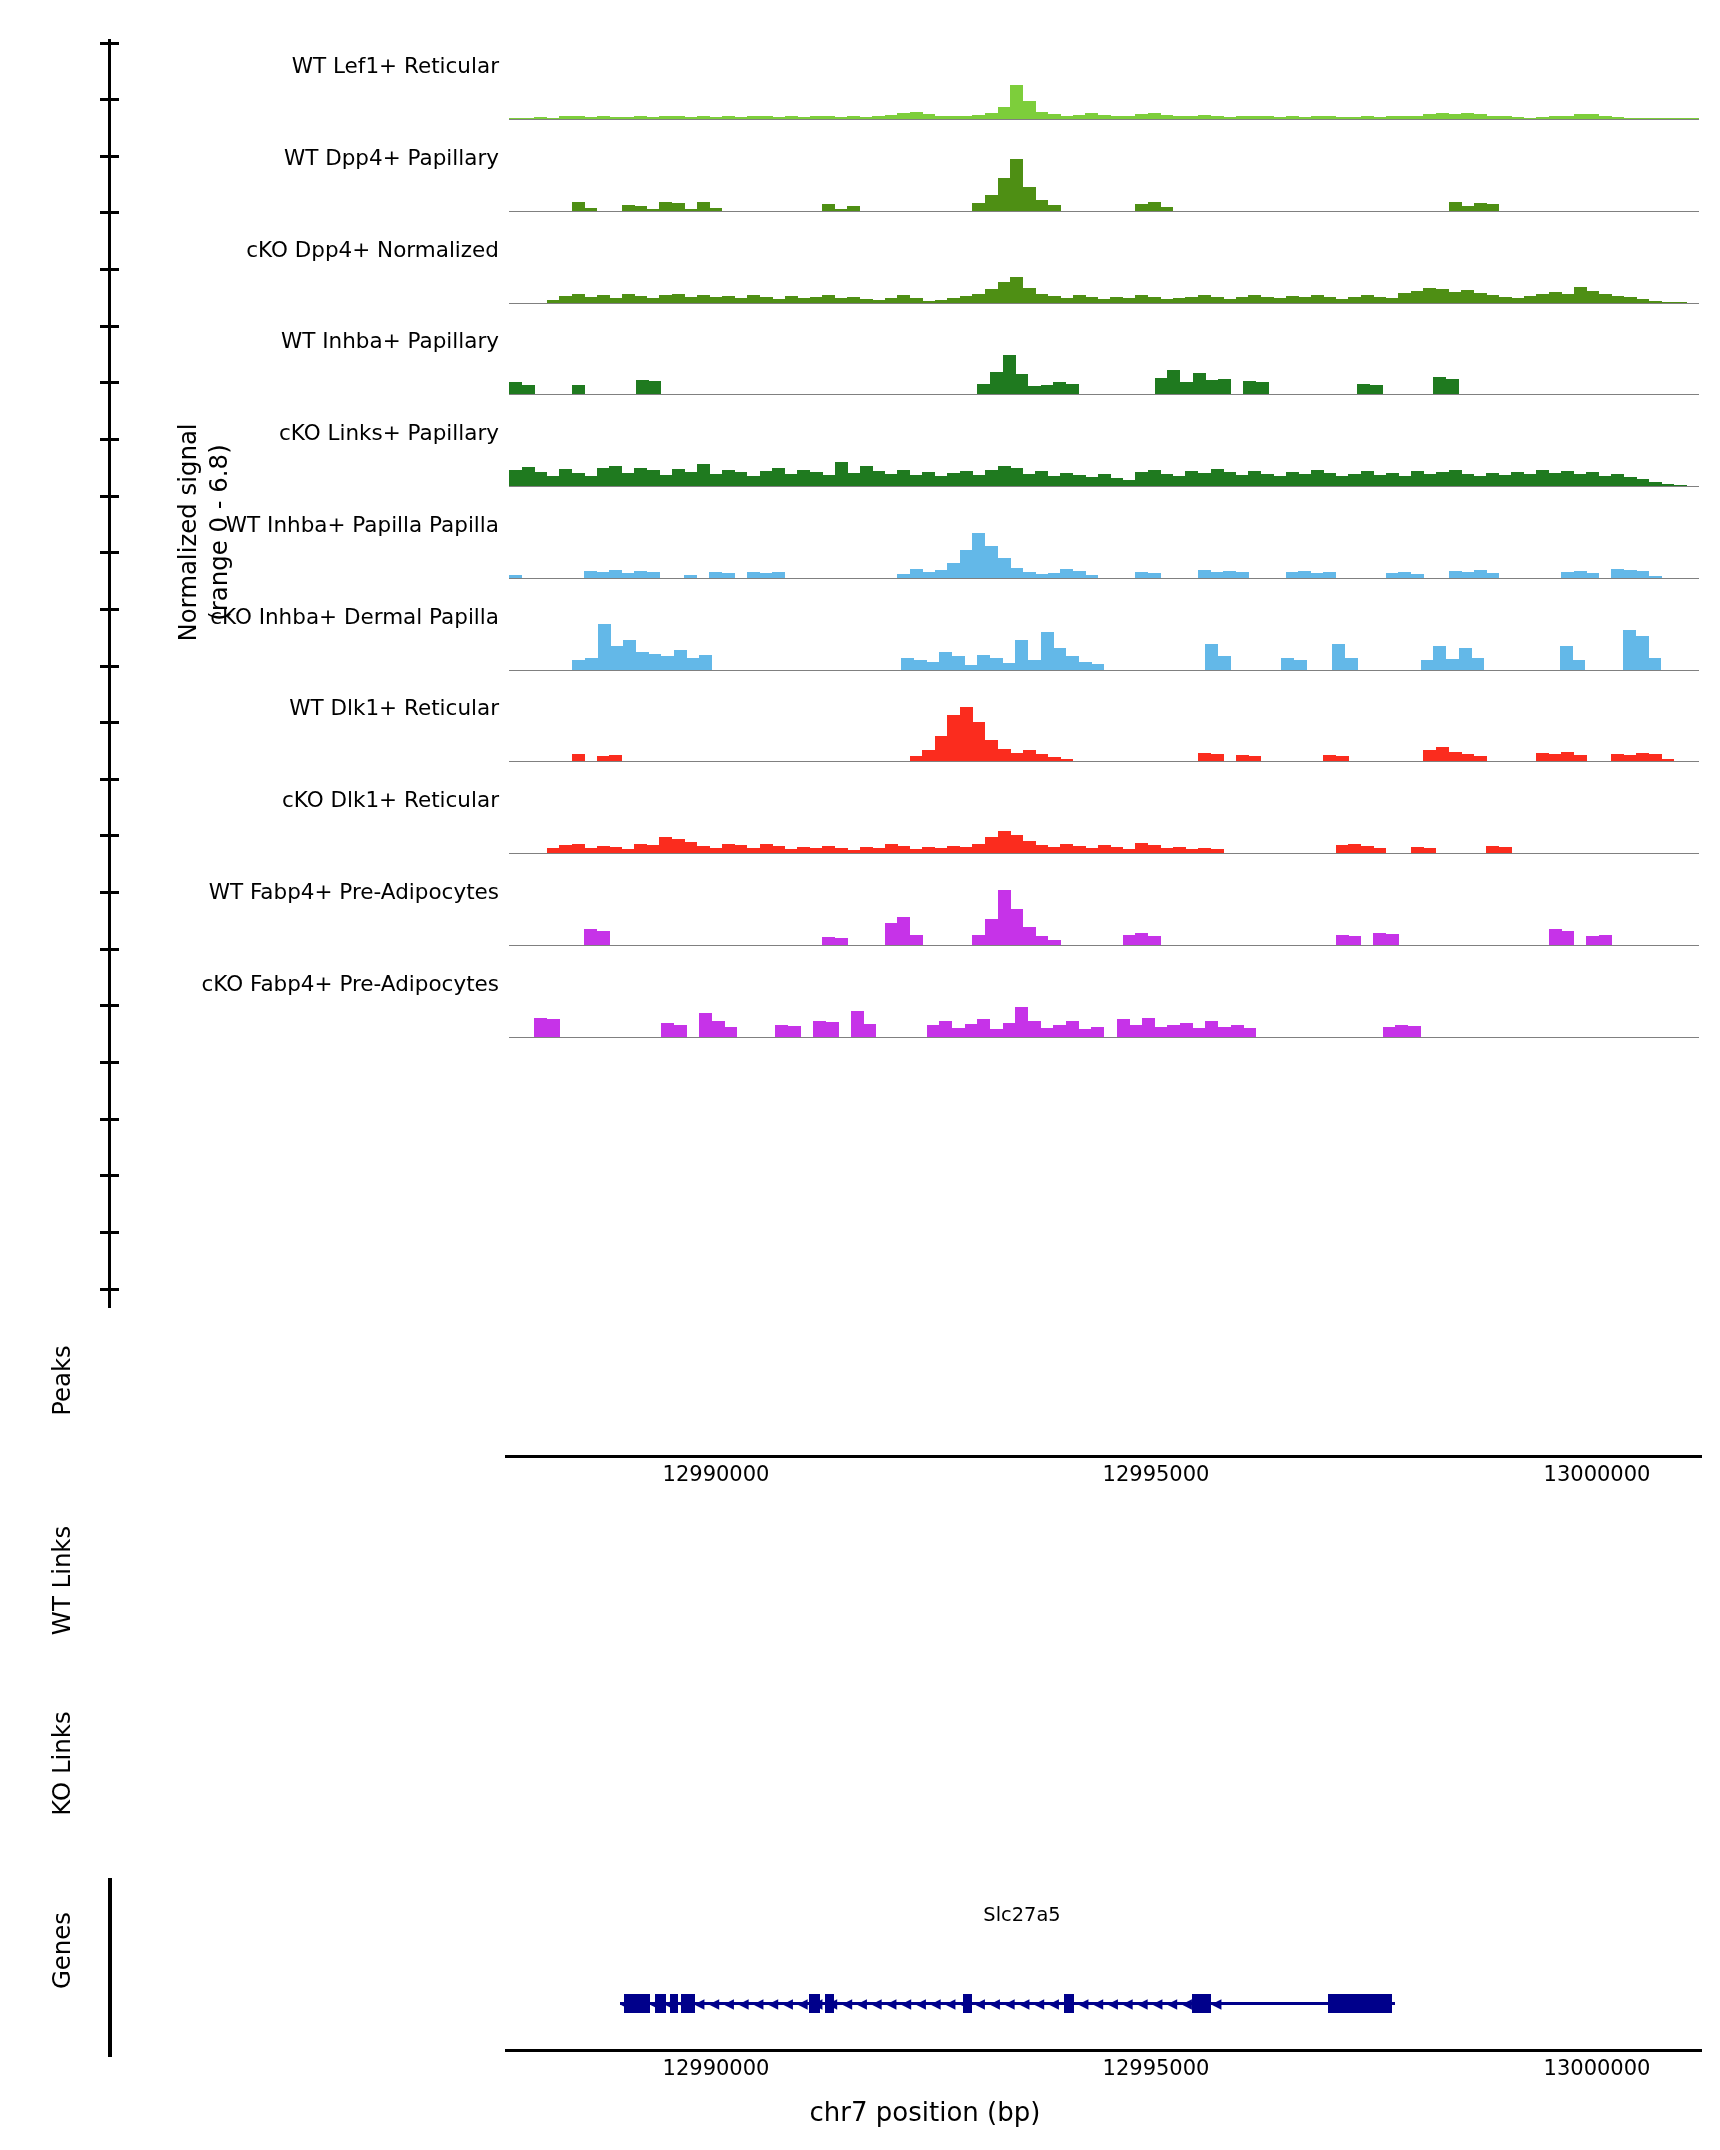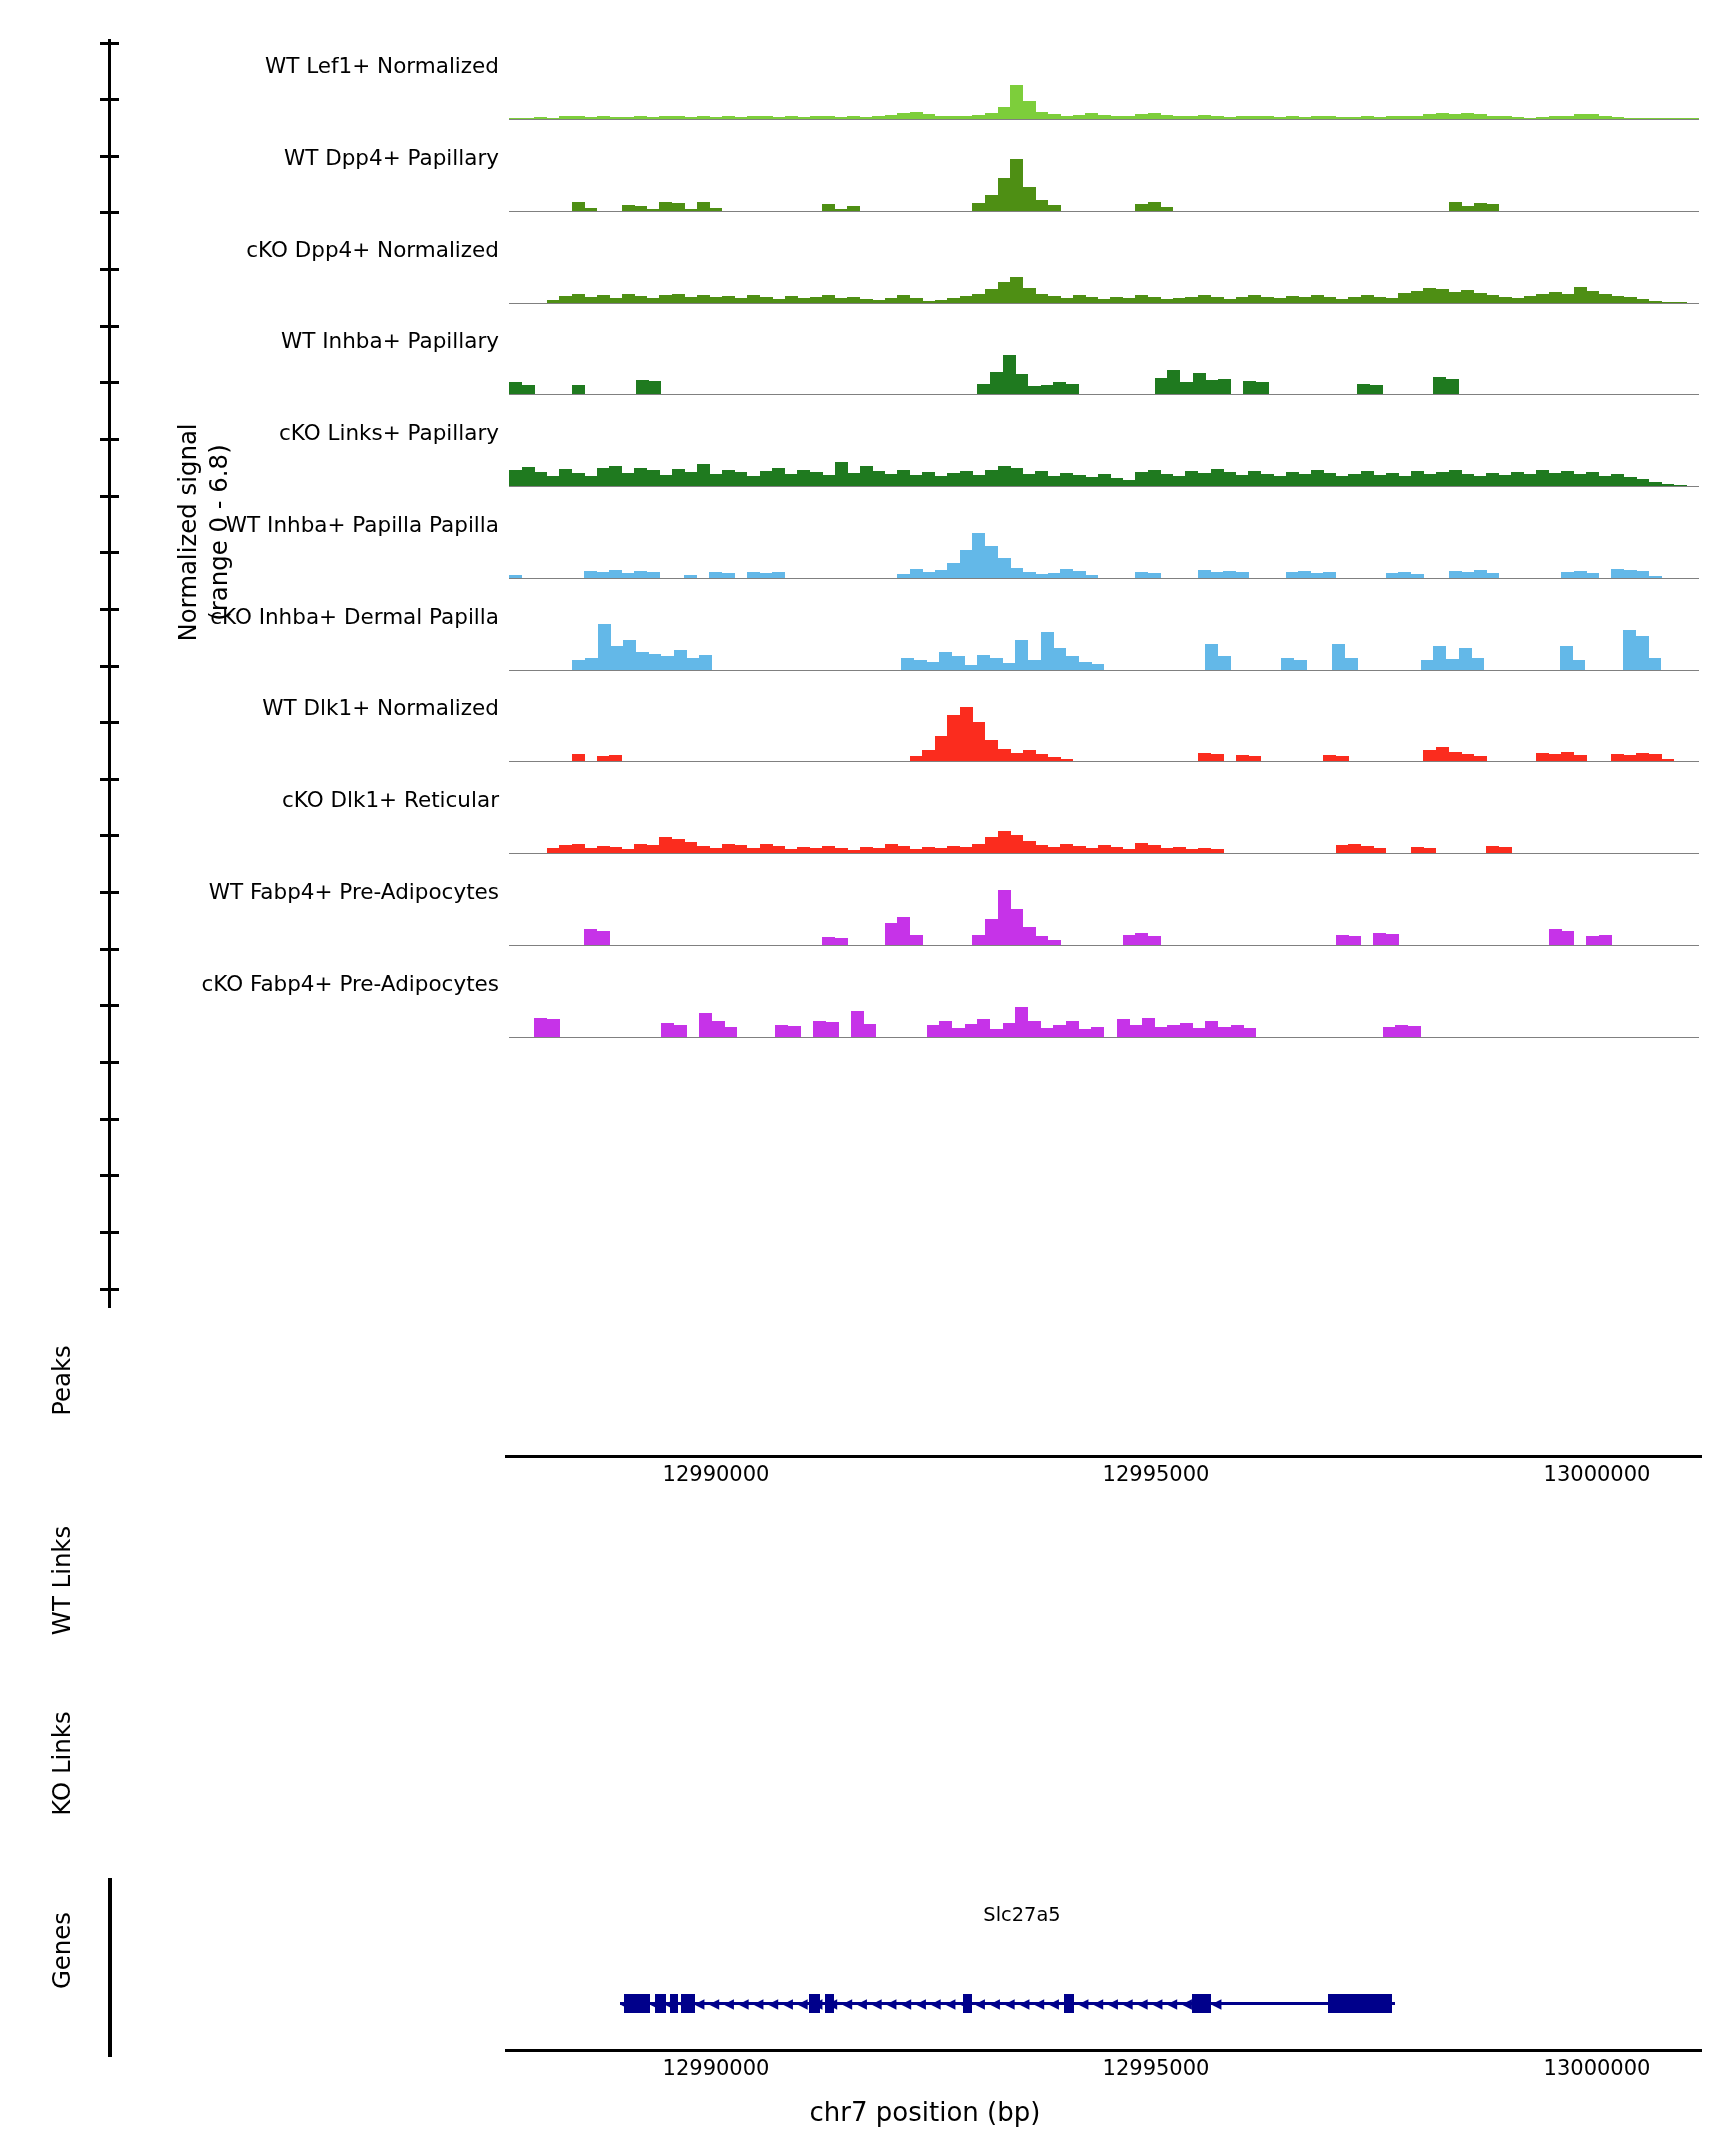--- a/index.html
+++ b/index.html
@@ -121,21 +121,21 @@
         <div class="tick" style="top: 891px;"></div>
         <div class="tick" style="top: 948px;"></div>
         <div class="tick" style="top: 1004px;"></div>
         <div class="tick" style="top: 1061px;"></div>
         <div class="tick" style="top: 1118px;"></div>
         <div class="tick" style="top: 1174px;"></div>
         <div class="tick" style="top: 1231px;"></div>
         <div class="tick" style="top: 1288px;"></div>
       </div>
     <div id="tracks">
-        <div class="trackLabel" style="top: 53px;">WT Lef1+ Normalized</div>
+        <div class="trackLabel" style="top: 53px;">WT Lef1+ Reticular</div>
         <div class="plot" style="top: 50px; height: 69px;">
           <div class="bar" style="left: 0px; width: 13px; height: 1.4px; background: rgb(125, 206, 59);"></div>
           <div class="bar" style="left: 12.5px; width: 13px; height: 1.4px; background: rgb(125, 206, 59);"></div>
           <div class="bar" style="left: 25px; width: 13px; height: 2px; background: rgb(125, 206, 59);"></div>
           <div class="bar" style="left: 38px; width: 13px; height: 1.4px; background: rgb(125, 206, 59);"></div>
           <div class="bar" style="left: 50px; width: 13px; height: 2.8px; background: rgb(125, 206, 59);"></div>
           <div class="bar" style="left: 63px; width: 13px; height: 3.5px; background: rgb(125, 206, 59);"></div>
           <div class="bar" style="left: 75px; width: 13px; height: 2.2px; background: rgb(125, 206, 59);"></div>
           <div class="bar" style="left: 88px; width: 13px; height: 3px; background: rgb(125, 206, 59);"></div>
           <div class="bar" style="left: 100px; width: 13px; height: 1.8px; background: rgb(125, 206, 59);"></div>
@@ -577,21 +577,21 @@
           <div class="bar" style="left: 937px; width: 13.2px; height: 11px; background: rgb(99, 184, 232);"></div>
           <div class="bar" style="left: 950px; width: 13.2px; height: 22px; background: rgb(99, 184, 232);"></div>
           <div class="bar" style="left: 962px; width: 13.2px; height: 12px; background: rgb(99, 184, 232);"></div>
           <div class="bar" style="left: 1051px; width: 13.2px; height: 24px; background: rgb(99, 184, 232);"></div>
           <div class="bar" style="left: 1063px; width: 13.2px; height: 10px; background: rgb(99, 184, 232);"></div>
           <div class="bar" style="left: 1114px; width: 13.2px; height: 40px; background: rgb(99, 184, 232);"></div>
           <div class="bar" style="left: 1127px; width: 13.2px; height: 34px; background: rgb(99, 184, 232);"></div>
           <div class="bar" style="left: 1139px; width: 13.2px; height: 12px; background: rgb(99, 184, 232);"></div>
         </div>
         <div class="baseline" style="top: 670px;"></div>
-        <div class="trackLabel" style="top: 695px;">WT Dlk1+ Normalized</div>
+        <div class="trackLabel" style="top: 695px;">WT Dlk1+ Reticular</div>
         <div class="plot" style="top: 693px; height: 69px;">
           <div class="bar" style="left: 63px; width: 13px; height: 8px; background: rgb(251, 44, 30);"></div>
           <div class="bar" style="left: 88px; width: 13px; height: 6px; background: rgb(251, 44, 30);"></div>
           <div class="bar" style="left: 100px; width: 13px; height: 7px; background: rgb(251, 44, 30);"></div>
           <div class="bar" style="left: 401px; width: 13px; height: 6px; background: rgb(251, 44, 30);"></div>
           <div class="bar" style="left: 413px; width: 13px; height: 12px; background: rgb(251, 44, 30);"></div>
           <div class="bar" style="left: 426px; width: 13px; height: 26px; background: rgb(251, 44, 30);"></div>
           <div class="bar" style="left: 438px; width: 13px; height: 47px; background: rgb(251, 44, 30);"></div>
           <div class="bar" style="left: 451px; width: 13px; height: 55px; background: rgb(251, 44, 30);"></div>
           <div class="bar" style="left: 463px; width: 13px; height: 40px; background: rgb(251, 44, 30);"></div>

